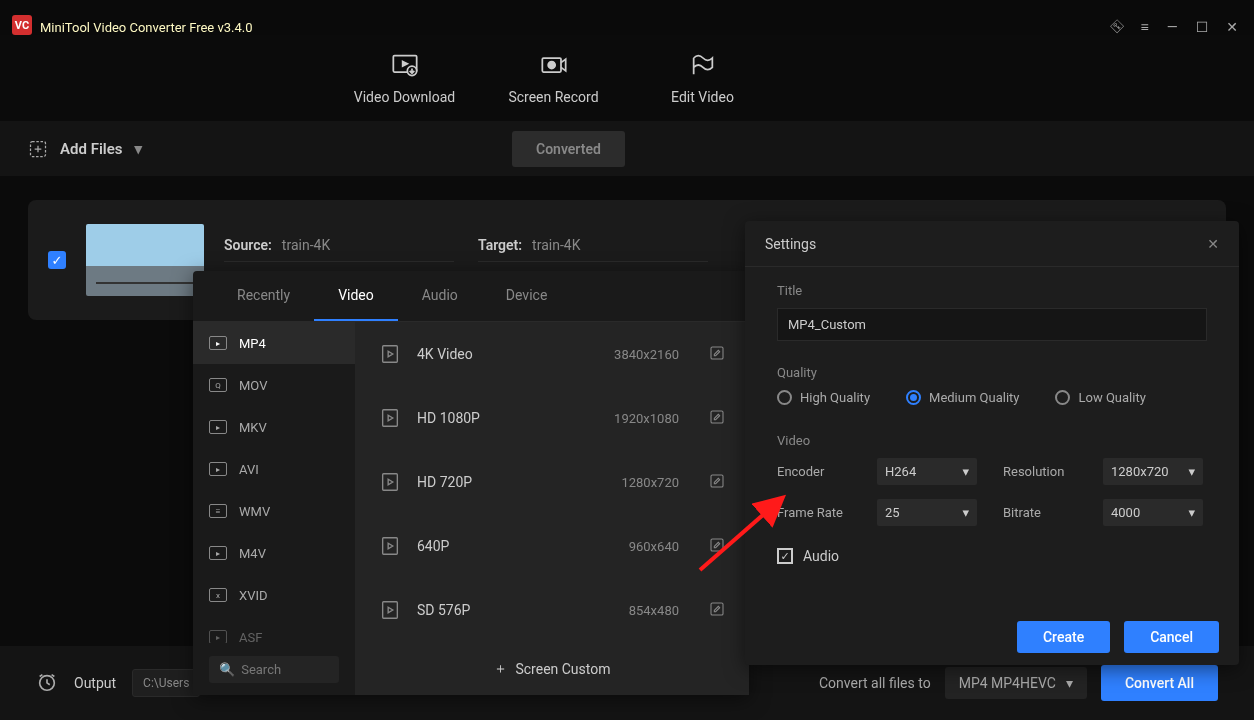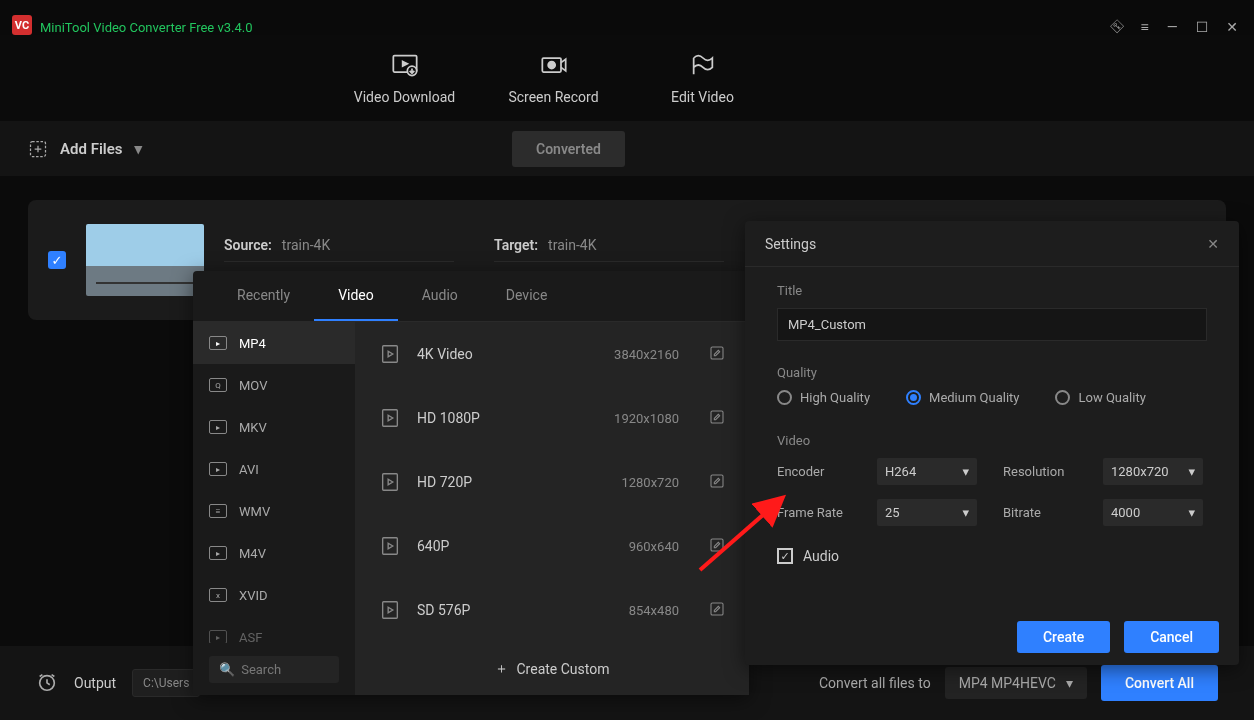--- a/index.html
+++ b/index.html
@@ -1,38 +1,38 @@
 <!DOCTYPE html>
 <html><head>
 <meta charset="utf-8">
 <style>
   * { margin: 0; padding: 0; box-sizing: border-box; font-family: -apple-system, BlinkMacSystemFont, "Segoe UI", Roboto, Arial, sans-serif; }
   body { background: #0a0a0a; color: #ccc; width: 1254px; height: 720px; overflow: hidden; position: relative; font-size: 14px; }
   .titlebar { height: 35px; display: flex; align-items: flex-end; padding: 0 12px; }
   .app-logo { width: 20px; height: 20px; background: #d32f2f; border-radius: 3px; margin-right: 8px; display:flex;align-items:center;justify-content:center;color:#fff;font-size:11px;font-weight:700;}
-  .app-title { color: #22c55e; font-size: 13px; flex:1; }
+  .app-title { color: #fef9c3; font-size: 13px; flex:1; }
   .win-controls { display: flex; align-items:center; gap: 18px; padding-right: 4px;}
   .win-controls .ic { color: #aaa; cursor: pointer; font-size: 14px; }
   .key-icon { color: #e0a030; transform: rotate(-45deg); display:inline-block;}
   .main-nav { height: 86px; display: flex; align-items: center; padding-left: 330px; background:#0b0b0b;}
   .main-nav .nav-item { width: 149px; height: 86px; display:flex; flex-direction:column; align-items:center; justify-content:center; gap:10px; cursor:pointer; color:#ccc;}
   .main-nav .nav-item.active { background:#151515; color:#2f80ff;}
   .main-nav .nav-item svg { width: 28px; height: 28px; }
   .main-nav .nav-item span { font-size: 14px;}
   .toolbar { height: 55px; display:flex; align-items:center; padding: 0 28px; background:#141414;}
   .add-files { display:flex; align-items:center; gap:12px; cursor:pointer; color:#ccc; font-weight:600; font-size:15px;}
   .tab-switch { margin-left: 370px; display:flex; background:#2c2c2c; border-radius:3px; overflow:hidden;}
   .tab-switch div { padding: 10px 24px; cursor:pointer; color:#888; font-weight:600;}
   .tab-switch div.active { background:#3a3a3a; color:#fff;}
   .work-area { padding: 24px 28px; background:#0b0b0b; height: 470px;}
   .item-card { background:#1b1b1b; border-radius:8px; height: 120px; display:flex; align-items:center; padding: 0 20px; gap: 20px;}
   .chk { width:18px; height:18px; background:#2f80ff; border-radius:3px; display:flex;align-items:center;justify-content:center;color:#fff;font-size:13px;}
   .thumb { width: 118px; height: 72px; background: linear-gradient(#9ecde8 0%, #9ecde8 58%, #6d7a83 58%, #6d7a83 100%); border-radius:2px; position:relative;}
   .thumb::after { content:''; position:absolute; bottom:12px; left:10px; right:10px; height:2px; background:#333;}
-  .meta-cols { display:flex; gap: 40px; }
+  .meta-cols { display:flex; gap: 24px; }
   .meta-col { display:flex; flex-direction:column; gap:8px;}
   .meta-head { display:flex; gap:10px; align-items:baseline; font-size:14px;}
   .meta-head .lbl { color:#ccc; font-weight:600;}
   .meta-head .val { color:#888;}
   .meta-row { display:flex; gap:32px; align-items:center; color:#888; font-size:12px; border-top:1px solid #2a2a2a; padding-top:8px;width:230px;}
   .meta-row span { display:flex;align-items:center;gap:6px;}
   
   .format-popup { position:absolute; left:193px; top:271px; width:556px; height:424px; background:#1a1a1a; border-radius:4px; display:flex; flex-direction:column; box-shadow:0 4px 20px rgba(0,0,0,.5);}
   .fp-tabs { display:flex; border-bottom:1px solid #2a2a2a; padding: 0 20px;}
   .fp-tabs div { padding:16px 24px; cursor:pointer; color:#888; font-size:14px;}
@@ -316,21 +316,21 @@
   </div>
   <div class="fp-footer">
     <div class="fp-search">
       <div class="fp-search-inner">
         <span>🔍</span>
         <span>Search</span>
       </div>
     </div>
     <div class="fp-create">
       <span>＋</span>
-      <span>Create Custom</span>
+      <span>Screen Custom</span>
     </div>
   </div>
 </div>
 
 <div class="settings-panel">
   <div class="sp-head">
     <span>Settings</span>
     <span style="cursor:pointer;color:#888;">✕</span>
   </div>
   <div class="sp-body">

